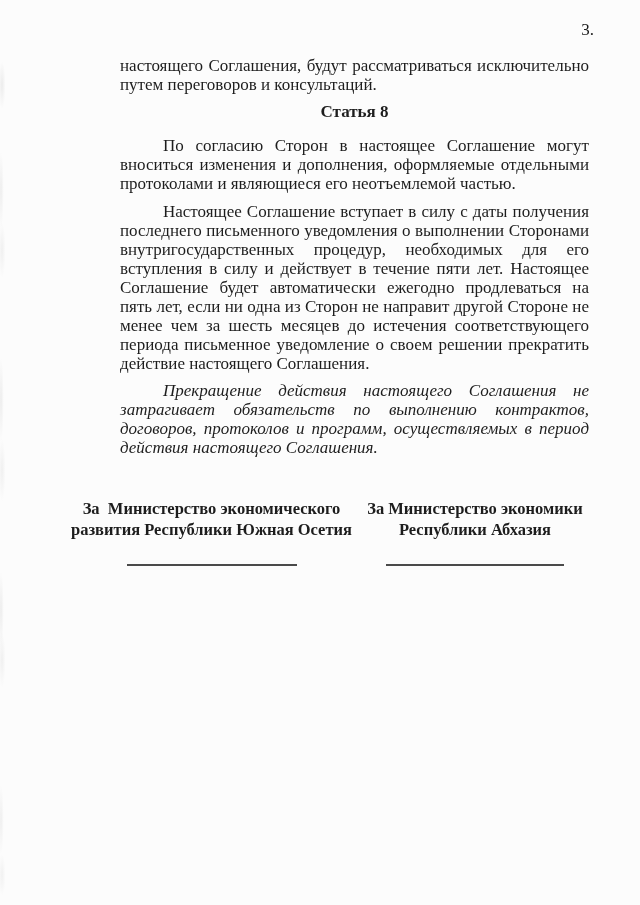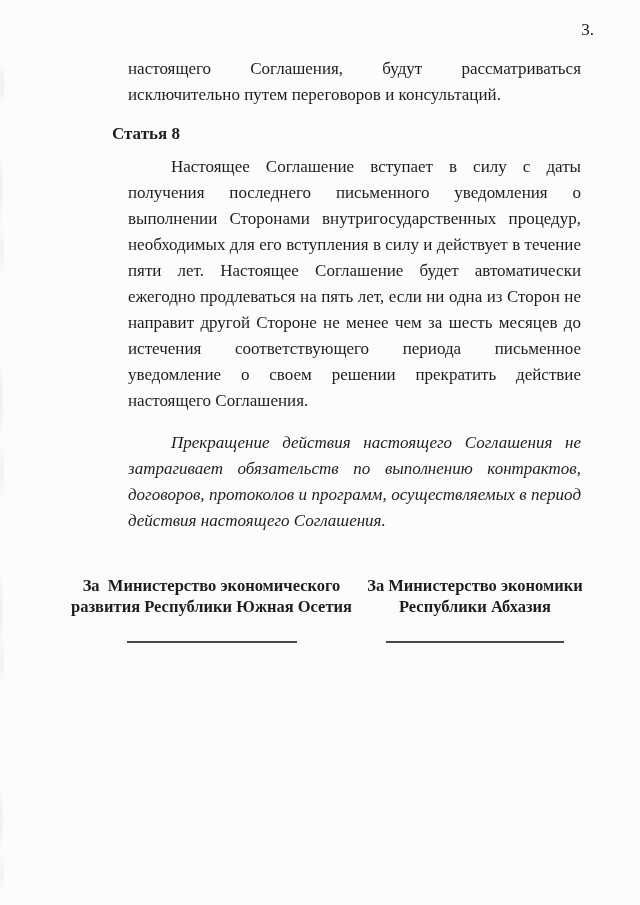--- a/index.html
+++ b/index.html
@@ -41,43 +41,43 @@
       radial-gradient(ellipse 4px 50px at 1px 820px, rgba(150,150,150,0.13), transparent 70%),
       radial-gradient(ellipse 5px 30px at 2px 875px, rgba(150,150,150,0.11), transparent 70%);
   }
   .page-number {
     text-align: right;
     font-size: 17px;
     line-height: 20px;
     margin-right: 3px;
   }
   .para {
-    margin: 16px;
+    margin: 8px;
     font-size: 17px;
-    line-height: 26px;
+    line-height: 19px;
     text-align: justify;
     text-indent: 43px;
   }
   .para.no-indent {
     text-indent: 0;
   }
   .mt-p1  { margin-top: 16px; }
   .mt-h8  { margin-top: 15px; }
   .mt-p2  { margin-top: 13px; }
   .mt-h9  { margin-top: 9px;  }
   .mt-p3  { margin-top: 9px;  }
   .mt-h10 { margin-top: 6px;  }
   .mt-p4  { margin-top: 8px; font-style: italic;  }
   .mt-p5  { margin-top: 13px; }
   .article-heading {
     margin: 0;
     font-size: 17px;
     line-height: 20.5px;
     font-weight: bold;
-    text-align: left;
+    text-align: center;
   }
   .sig-row {
     display: flex;
     justify-content: space-between;
     margin-top: 41px;
     margin-left: -42px; 
     width: 527px;
   }
   .sig-col {
     text-align: center;
@@ -106,20 +106,21 @@
 <div class="page">
 
   <div class="edge-artifact"></div>
 
   <div class="page-number">3.</div>
 
   <p class="para no-indent mt-p1">настоящего Соглашения, будут рассматриваться исключительно путем переговоров и консультаций.</p>
 
   <h2 class="article-heading mt-h8">Статья 8</h2>
 
+  <p class="para mt-p2">По согласию Сторон в настоящее Соглашение могут вноситься изменения и дополнения, оформляемые отдельными протоколами и являющиеся его неотъемлемой частью.</p>
 
 
   <p class="para mt-p3">Настоящее Соглашение вступает в силу с даты получения последнего письменного уведомления о выполнении Сторонами внутригосударственных процедур, необходимых для его вступления в силу и действует в течение пяти лет. Настоящее Соглашение будет автоматически ежегодно продлеваться на пять лет, если ни одна из Сторон не направит другой Стороне не менее чем за шесть месяцев до истечения соответствующего периода письменное уведомление о своем решении прекратить действие настоящего Соглашения.</p>
 
 
   <p class="para mt-p4">Прекращение действия настоящего Соглашения не затрагивает обязательств по выполнению контрактов, договоров, протоколов и программ, осуществляемых в период действия настоящего Соглашения.</p>
 
 
   <div class="sig-row">
 

